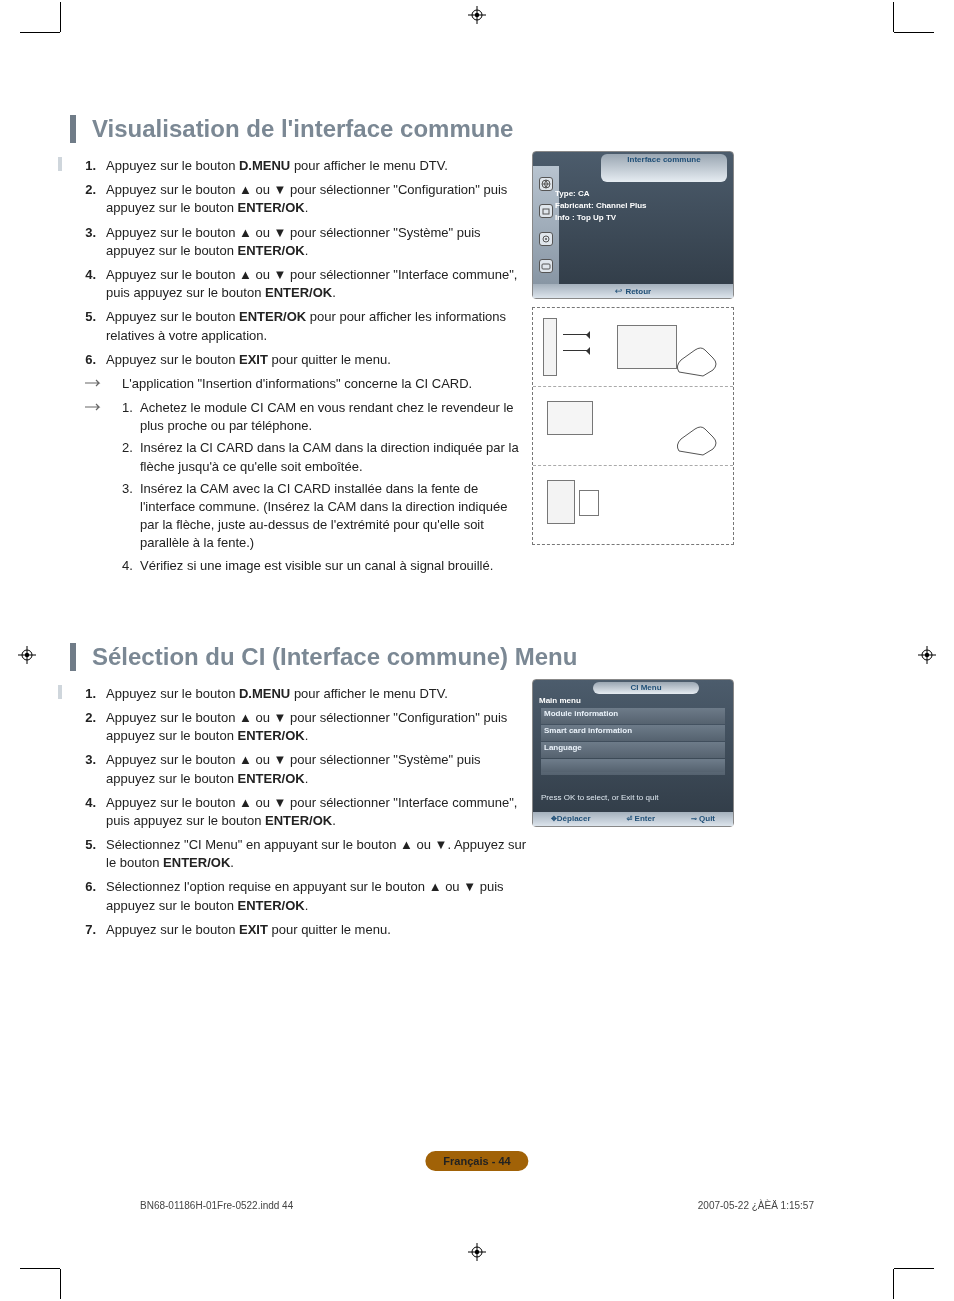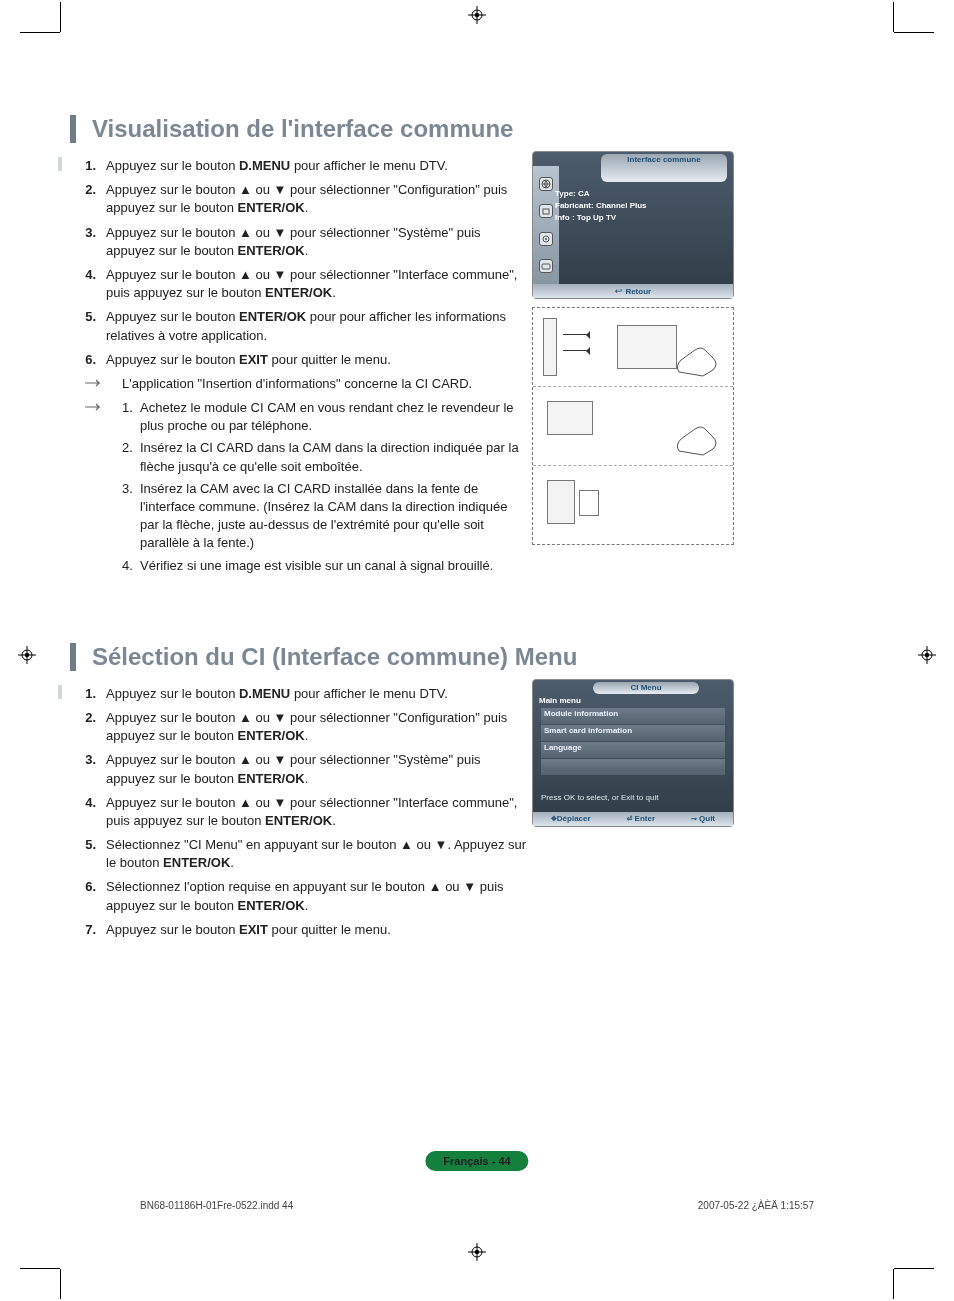--- a/index.html
+++ b/index.html
@@ -192,21 +192,21 @@
     background: linear-gradient(#a4b0bc, #dce4ec);
     color: #1f4f77; font-size: 8px;
     display: flex; justify-content: space-around; align-items: center;
   }
   .osd2 .foot span b { font-size: 7px; }
 
   .page-footer-pill {
     position: absolute;
     left: 50%; transform: translateX(-50%);
     bottom: 60px;
-    background: #15803d; color: #222;
+    background: #a16207; color: #222;
     font-size: 11px; font-weight: bold;
     padding: 4px 18px; border-radius: 10px;
   }
   .doc-meta {
     position: absolute;
     left: 70px; right: 70px; bottom: 20px;
     display: flex; justify-content: space-between;
     font-size: 10px; color: #444;
   }
 

